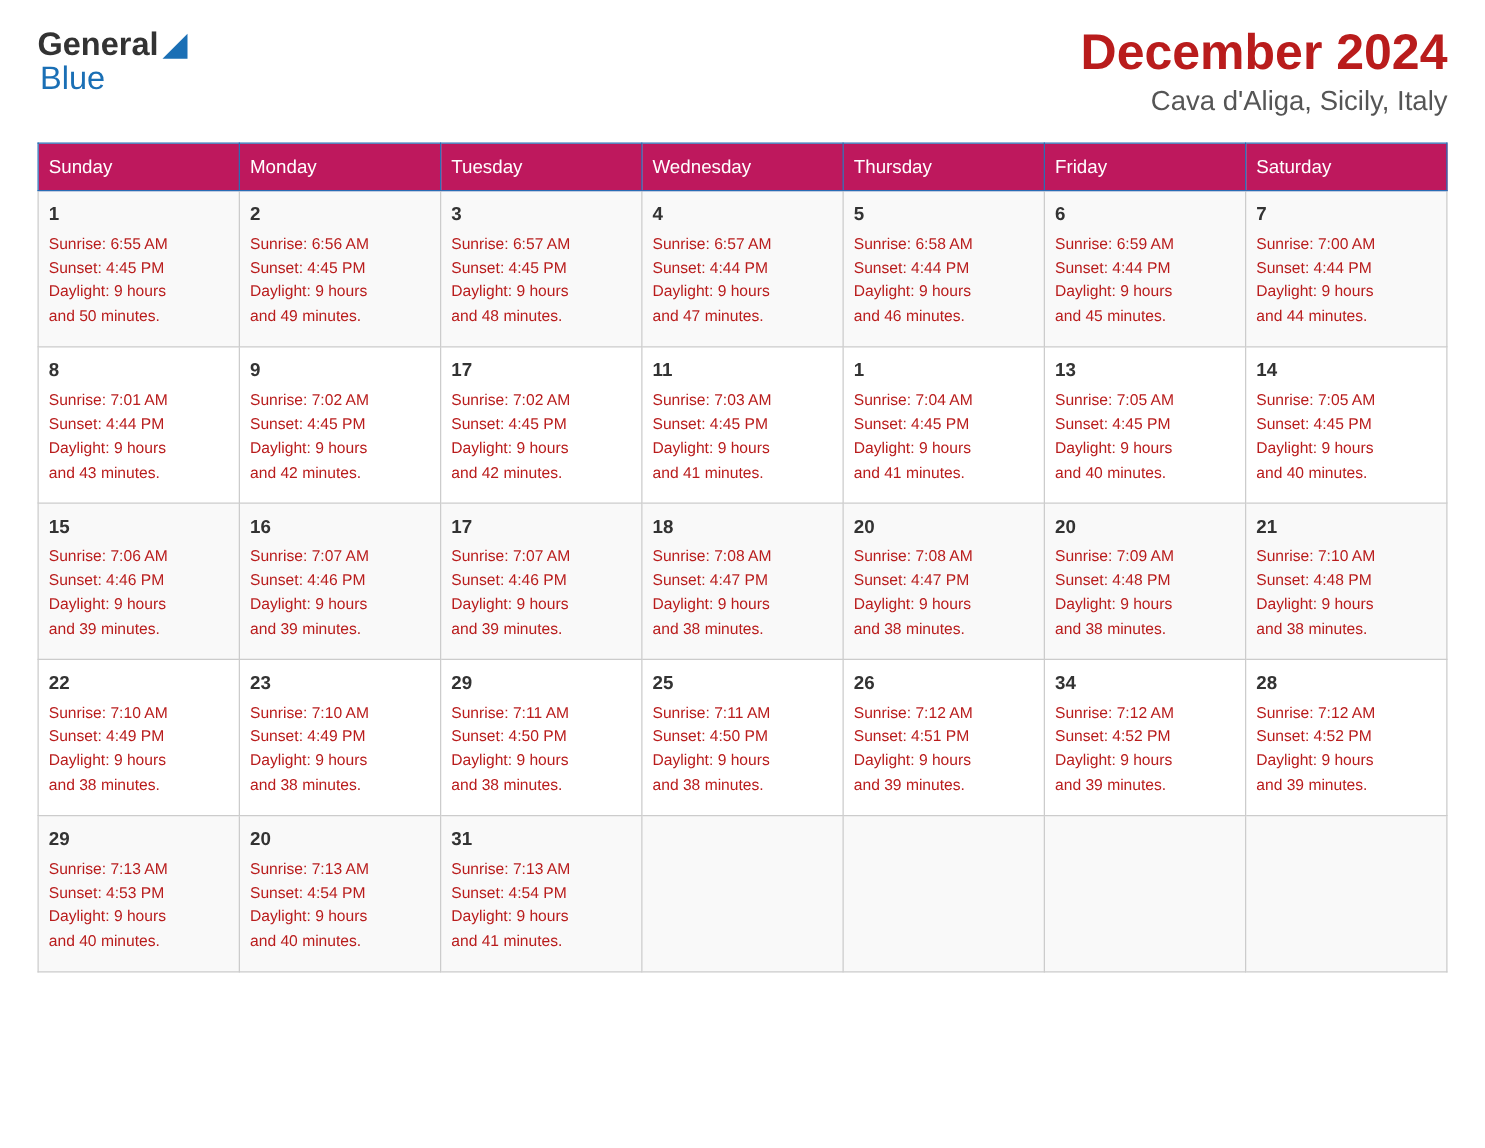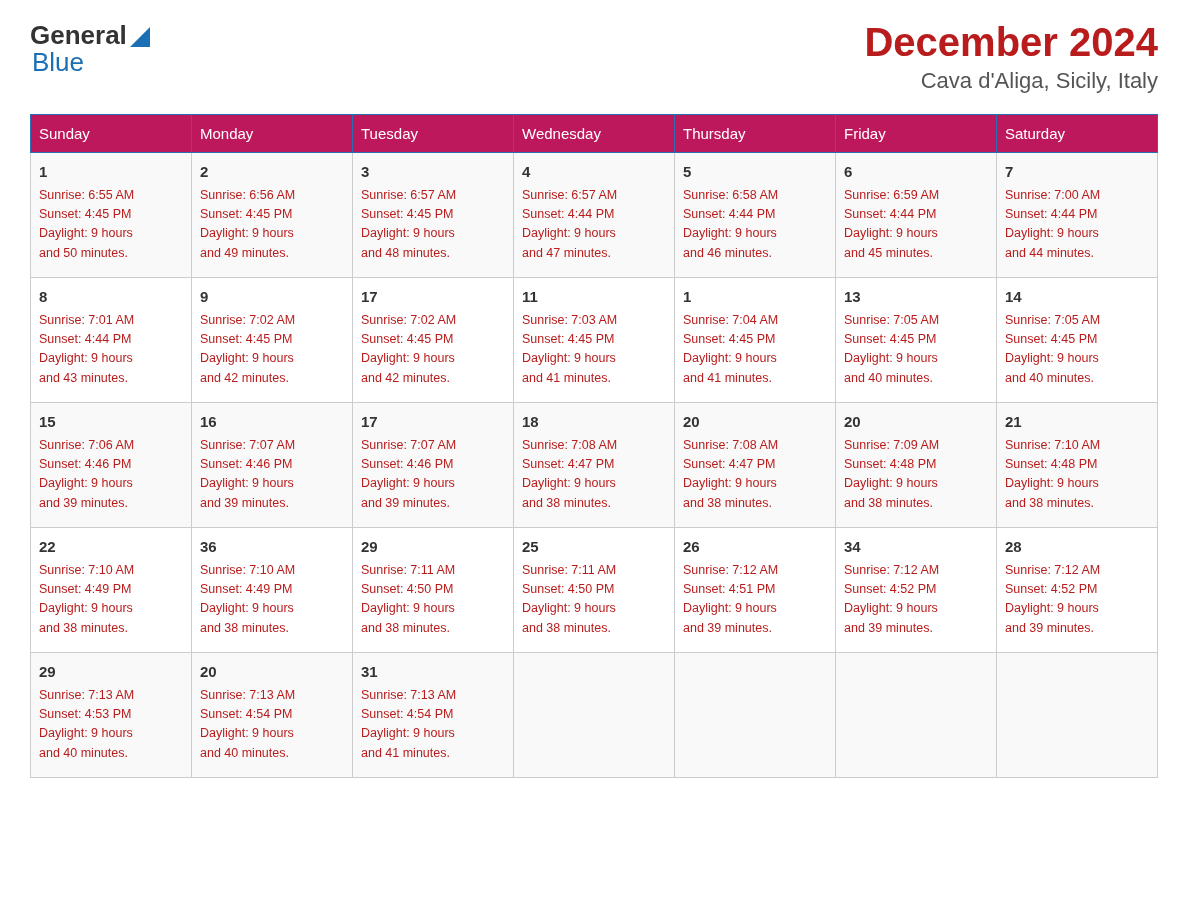--- a/index.html
+++ b/index.html
@@ -229,21 +229,21 @@
           <span class="day-num">21</span>
           <div class="day-info">Sunrise: 7:10 AM<br>Sunset: 4:48 PM<br>Daylight: 9 hours<br>and 38 minutes.</div>
         </td>
       </tr>
       <tr>
         <td>
           <span class="day-num">22</span>
           <div class="day-info">Sunrise: 7:10 AM<br>Sunset: 4:49 PM<br>Daylight: 9 hours<br>and 38 minutes.</div>
         </td>
         <td>
-          <span class="day-num">36</span>
+          <span class="day-num">23</span>
           <div class="day-info">Sunrise: 7:10 AM<br>Sunset: 4:49 PM<br>Daylight: 9 hours<br>and 38 minutes.</div>
         </td>
         <td>
           <span class="day-num">29</span>
           <div class="day-info">Sunrise: 7:11 AM<br>Sunset: 4:50 PM<br>Daylight: 9 hours<br>and 38 minutes.</div>
         </td>
         <td>
           <span class="day-num">25</span>
           <div class="day-info">Sunrise: 7:11 AM<br>Sunset: 4:50 PM<br>Daylight: 9 hours<br>and 38 minutes.</div>
         </td>

